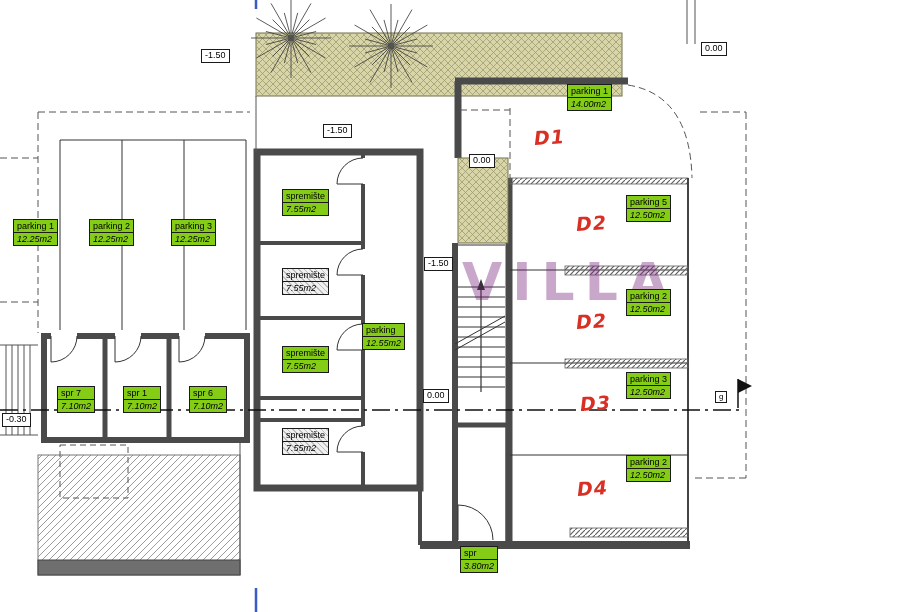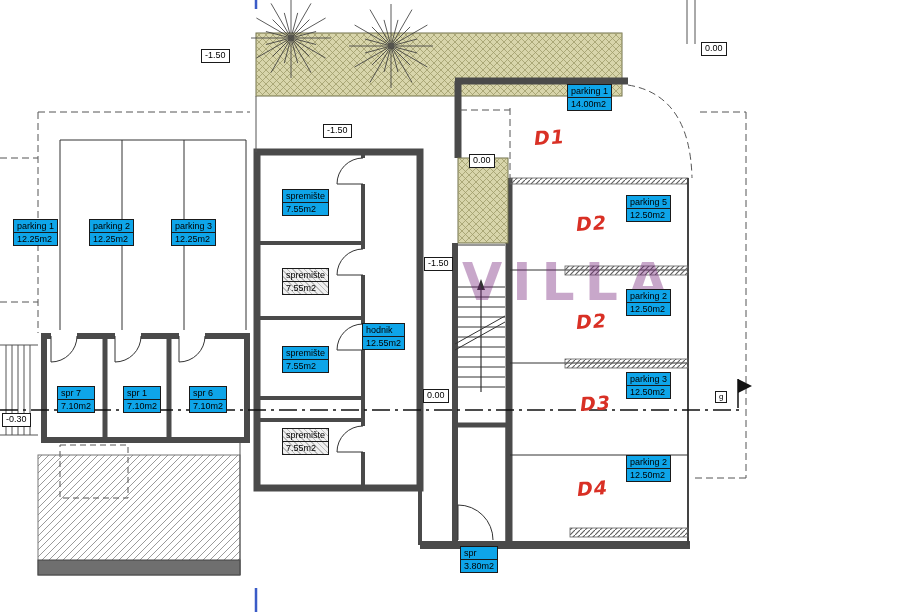--- a/index.html
+++ b/index.html
@@ -2,24 +2,24 @@
 <html><head>
 <meta charset="utf-8">
 <style>
   html,body{margin:0;padding:0;background:#fff;}
   #plan{position:relative;width:920px;height:612px;background:#fff;overflow:hidden;
         font-family:"Liberation Sans",sans-serif;}
   #plan svg{position:absolute;left:0;top:0;z-index:1;}
   .wm{position:absolute;left:462px;top:252px;font:700 52px "DejaVu Sans",sans-serif;
       color:#701a75;opacity:.38;letter-spacing:10px;z-index:2;pointer-events:none;}
   .lbl{position:absolute;display:inline-flex;flex-direction:column;border:1px solid #1a1a1a;
-       background:#0ea5e9;font:9px/1.35 "Liberation Sans",sans-serif;color:#000;
+       background:#84cc16;font:9px/1.35 "Liberation Sans",sans-serif;color:#000;
        white-space:nowrap;z-index:3;}
   .lbl .nm{padding:0 3px;border-bottom:1px solid #1a1a1a;}
-  .lbl .ar{padding:0 3px;}
+  .lbl .ar{padding:0 3px;font-style:italic;}
   .lbl.hatched{background:repeating-linear-gradient(45deg,#bdbdbd 0,#bdbdbd 1px,#f0f0f0 1px,#f0f0f0 4px);}
   .tag{position:absolute;border:1px solid #1a1a1a;background:#fff;
        font:9px/1.3 "Liberation Sans",sans-serif;padding:0 3px;z-index:3;white-space:nowrap;}
   .red{position:absolute;color:#d93025;font:italic 700 19px "DejaVu Sans",sans-serif;
        transform:rotate(-4deg);letter-spacing:1px;z-index:3;}
 </style>
 </head>
 <body>
 
 <div id="plan">
@@ -208,21 +208,21 @@
 <div class="lbl" style="left:282px;top:346px">
   <span class="nm">spremište</span>
   <span class="ar">7.55m2</span>
 </div>
 <div class="lbl hatched" style="left:282px;top:428px">
   <span class="nm">spremište</span>
   <span class="ar">7.55m2</span>
 </div>
 
 <div class="lbl" style="left:362px;top:323px">
-  <span class="nm">hodnik</span>
+  <span class="nm">parking</span>
   <span class="ar">12.55m2</span>
 </div>
 
 <div class="lbl" style="left:567px;top:84px">
   <span class="nm">parking 1</span>
   <span class="ar">14.00m2</span>
 </div>
 <div class="lbl" style="left:626px;top:195px">
   <span class="nm">parking 5</span>
   <span class="ar">12.50m2</span>

